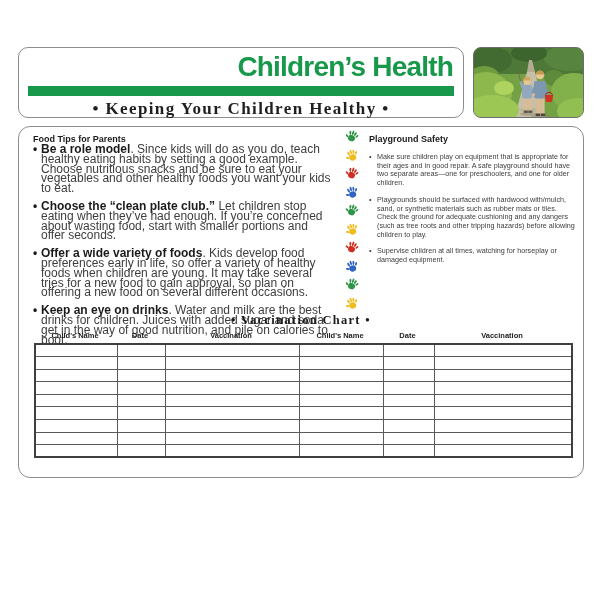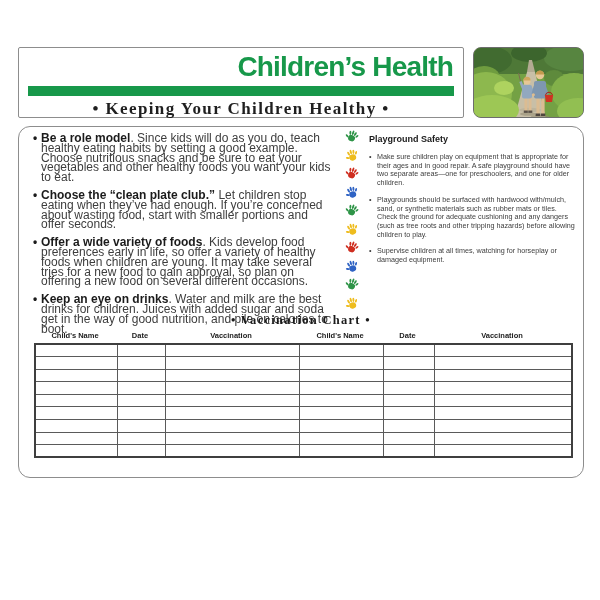--- a/index.html
+++ b/index.html
@@ -2,21 +2,21 @@
 <html style="--green: #17984a;"><head>
 <meta charset="utf-8">
 <style>
   * { margin:0; padding:0; box-sizing:border-box; }
   html,body { width:600px; height:600px; background:#ffffff; }
   body { font-family:"Liberation Sans", sans-serif; position:relative; color:#3d3d3d; }
   .page { position:absolute; left:0; top:0; width:600px; height:600px; background:#fff; }
 
   
   .header-box { position:absolute; left:18px; top:47px; width:446px; height:71px;
-    background:#fff; border:1.5px solid #8d8d8d; border-radius:2px; }
+    background:#fff; border:1.5px solid #8d8d8d; border-radius:10px; }
   .brand-title { position:absolute; right:10px; top:5px; font-size:28px; font-weight:bold;
     letter-spacing:-0.8px; color:var(--green); line-height:1; white-space:nowrap; }
   .green-bar { position:absolute; left:9px; right:9px; top:38px; height:10px; background:var(--green); }
   .tagline { position:absolute; left:0; right:0; top:51px; text-align:center;
     font-family:"Liberation Serif", serif; font-weight:bold; font-size:17px;
     letter-spacing:1.4px; color:#1f1f1f; white-space:nowrap; }
 
   .photo { position:absolute; left:473px; top:47px; width:111px; height:71px;
     border-radius:8px; overflow:hidden; border:1px solid #6d6d6d; background:#74a144; }
   .photo svg { display:block; }
@@ -110,20 +110,21 @@
       <path d="M61.8,26.6 a4.2,4.2 0 0 1 8.4,0 z" fill="#c49a4e"></path>
       <path d="M71.5,47 a3.6,3.6 0 0 1 7,0" stroke="#a82417" stroke-width="1" fill="none"></path>
       <path d="M70.8,47 h8.4 l-1.2,7 h-6 z" fill="#cf3322"></path>
       <circle cx="59.4" cy="46.8" r="1.5" fill="#e0bd8e"></circle>
     </svg>
   </div>
 
   <div class="content-box">
 
     <div class="left-col">
+      <div class="sec-heading">Food Tips for Parents</div>
       <div class="tip"><span class="lead">Be a role model</span><span>. Since kids will do as you do, teach healthy eating habits by setting a good example. Choose nutritious snacks and be sure to eat your vegetables and other healthy foods you want your kids to eat.</span></div>
       <div class="tip"><span class="lead">Choose the “clean plate club.”</span><span> Let children stop eating when they’ve had enough. If you’re concerned about wasting food, start with smaller portions and offer seconds.</span></div>
       <div class="tip"><span class="lead">Offer a wide variety of foods</span><span>. Kids develop food preferences early in life, so offer a variety of healthy foods when children are young. It may take several tries for a new food to gain approval, so plan on offering a new food on several different occasions.</span></div>
       <div class="tip"><span class="lead">Keep an eye on drinks</span><span>. Water and milk are the best drinks for children. Juices with added sugar and soda get in the way of good nutrition, and pile on calories to boot.</span></div>
     </div>
 
     <div class="hands" id="hands">
         <span class="hand tilt-r" style="color: rgb(46, 148, 71);">
           <svg viewBox="0 0 24 24" width="15" height="15">
             <g fill="currentColor">

